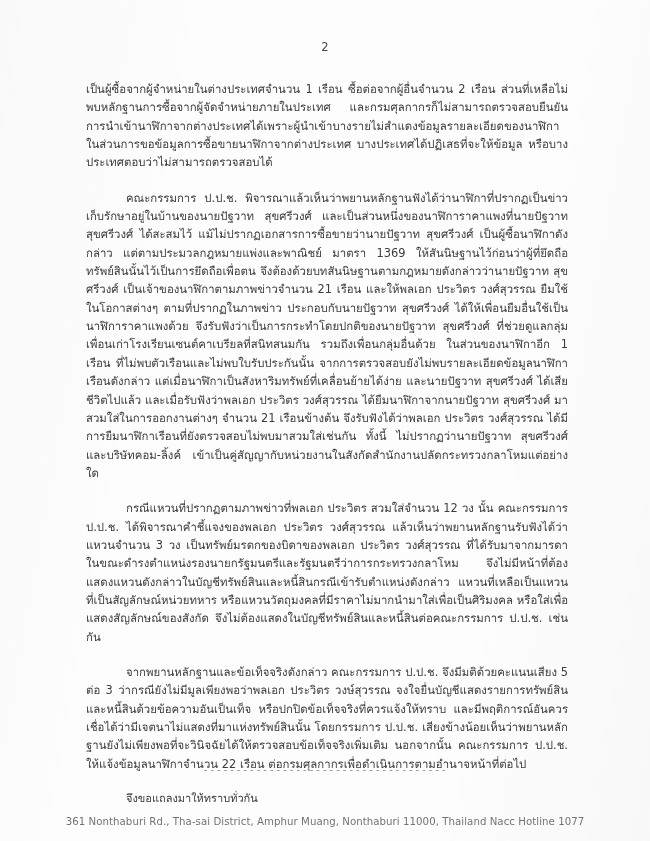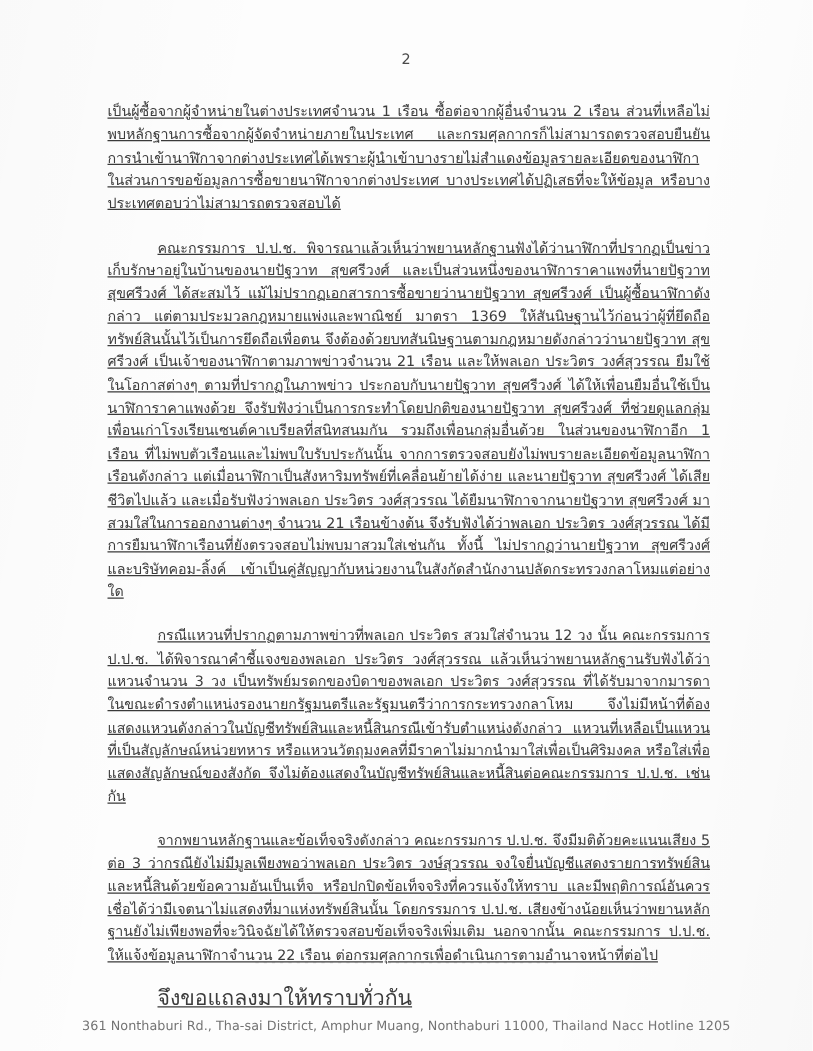--- a/index.html
+++ b/index.html
@@ -41,21 +41,20 @@
     font-size: 11.5px;
     color: #4a4a4a;
     letter-spacing: 0.2px;
   }
 
   .content {
     position: absolute;
     top: 80px;
     left: 86px;
     width: 482px;
-    text-decoration: underline;
   }
 
   p.para {
     margin: 0 0 17px 0;
     font-size: 11.4px;
     line-height: 18.35px;
     text-align: justify;
     text-justify: inter-word;
     text-indent: 0;
     color: #3c3c3c;
@@ -64,21 +63,21 @@
   }
   p.para.indent {
     text-indent: 40px;
   }
   p.para.last-line-natural {
     text-align-last: left;
   }
 
   p.closing {
     margin: 8px 0 0 0;
-    font-size: 17px;
+    font-size: 11px;
     line-height: 18.35px;
     text-indent: 40px;
     color: #3c3c3c;
   }
 
   .divider-wrap {
     position: absolute;
     top: 758px;
     left: 0;
     right: 0;
@@ -135,16 +134,16 @@
     <p class="para indent last-line-natural">จากพยานหลักฐานและข้อเท็จจริงดังกล่าว คณะกรรมการ ป.ป.ช. จึงมีมติด้วยคะแนนเสียง 5 ต่อ 3 ว่ากรณียังไม่มีมูลเพียงพอว่าพลเอก ประวิตร วงษ์สุวรรณ จงใจยื่นบัญชีแสดงรายการทรัพย์สินและหนี้สินด้วยข้อความอันเป็นเท็จ หรือปกปิดข้อเท็จจริงที่ควรแจ้งให้ทราบ และมีพฤติการณ์อันควรเชื่อได้ว่ามีเจตนาไม่แสดงที่มาแห่งทรัพย์สินนั้น โดยกรรมการ ป.ป.ช. เสียงข้างน้อยเห็นว่าพยานหลักฐานยังไม่เพียงพอที่จะวินิจฉัยได้ให้ตรวจสอบข้อเท็จจริงเพิ่มเติม นอกจากนั้น คณะกรรมการ ป.ป.ช. ให้แจ้งข้อมูลนาฬิกาจำนวน 22 เรือน ต่อกรมศุลกากรเพื่อดำเนินการตามอำนาจหน้าที่ต่อไป</p>
 
     <p class="closing">จึงขอแถลงมาให้ทราบทั่วกัน</p>
   </div>
 
   <div class="divider-wrap">
     <span class="divider">-------------------------------------</span>
   </div>
 
   <div class="footer">
-    <div class="footer-addr">361 Nonthaburi Rd., Tha-sai District, Amphur Muang, Nonthaburi 11000, Thailand  Nacc Hotline 1205</div>
+    <div class="footer-addr">361 Nonthaburi Rd., Tha-sai District, Amphur Muang, Nonthaburi 11000, Thailand  Nacc Hotline 1077</div>
   </div>
 
 </div>
 
 </body></html>

